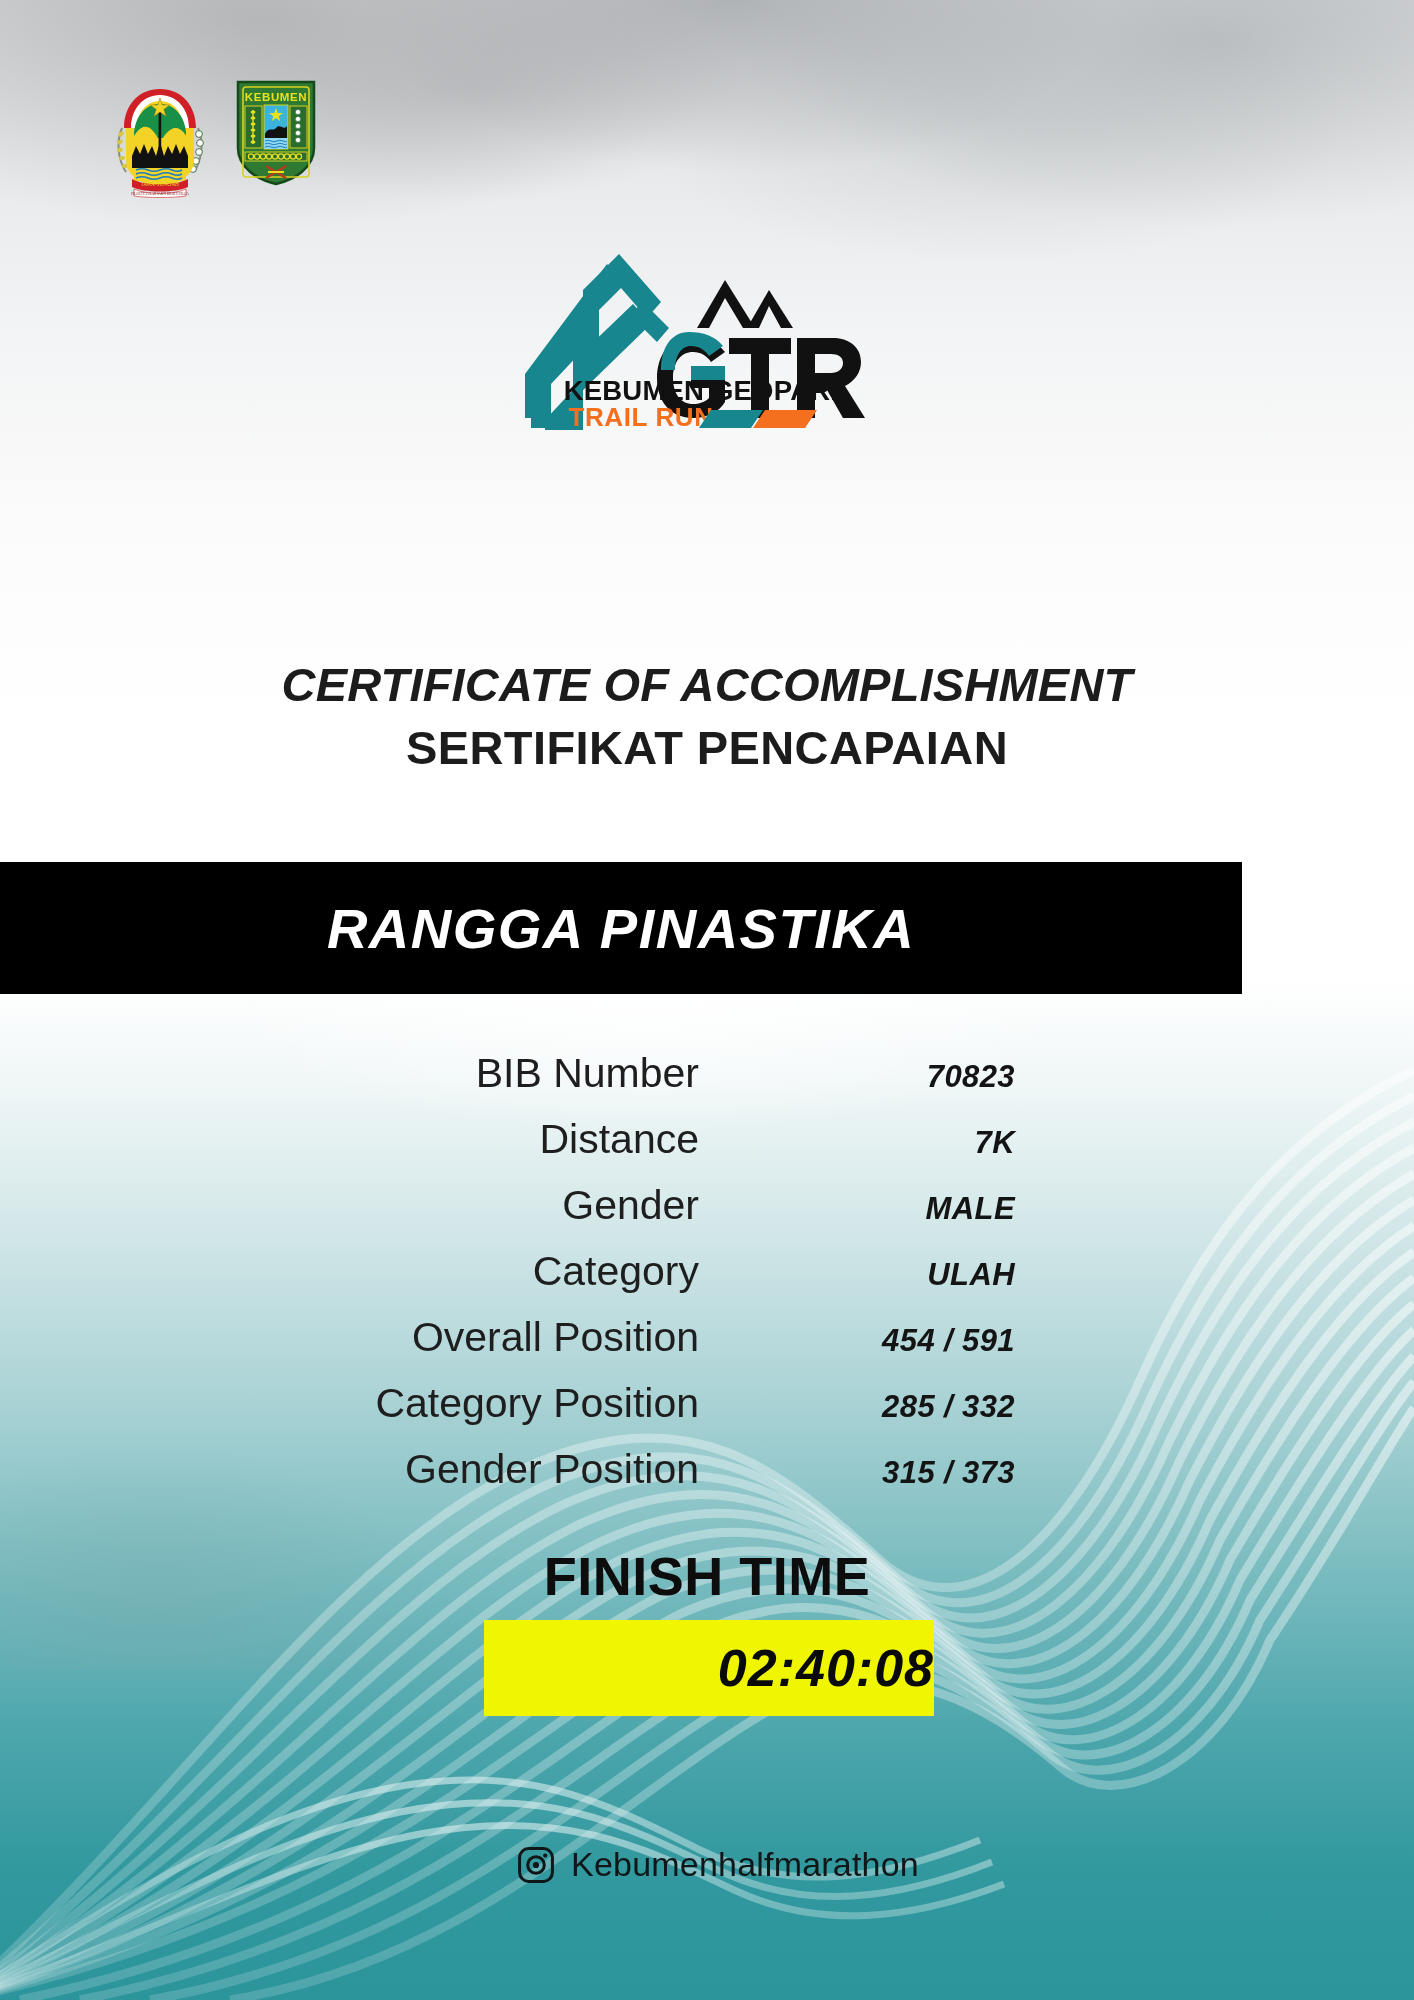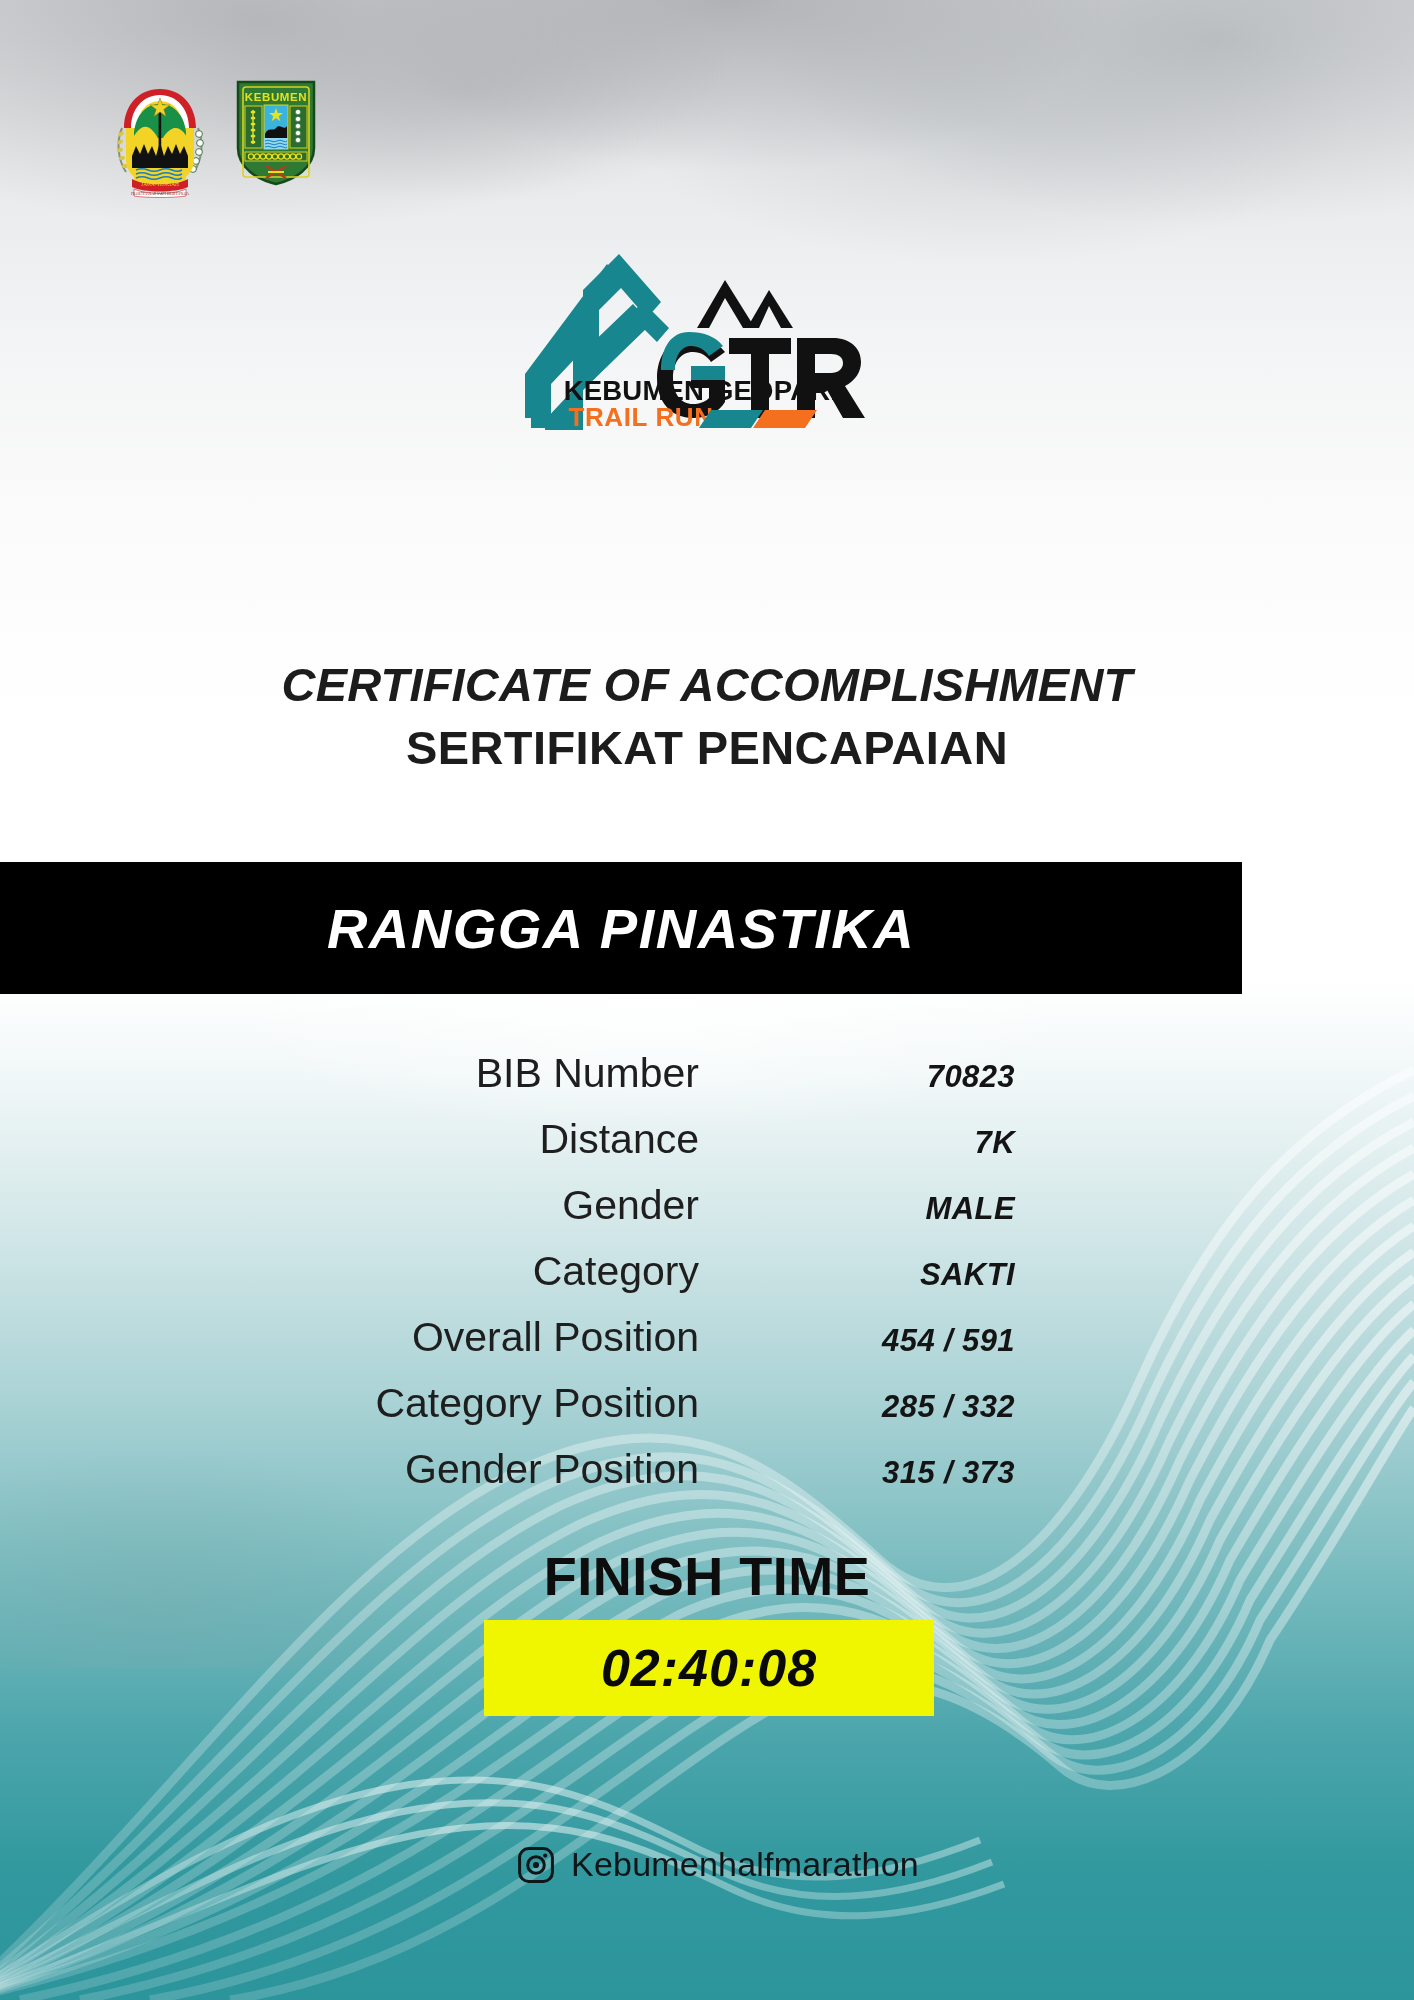--- a/index.html
+++ b/index.html
@@ -94,21 +94,21 @@
     letter-spacing: 0.4px;
   }
 
   
   .finish-label {
     position: absolute; left: 0; top: 1545px; width: 1414px; text-align: center;
     font-size: 54px; font-weight: 700; color: #0d0d0d; letter-spacing: 0.5px;
   }
   .finish-box {
     position: absolute; left: 484px; top: 1620px; width: 450px; height: 96px;
-    background: #f0f500; display: flex; align-items: center; justify-content: center;
+    background: #f0f500; display: flex; align-items: center; justify-content: flex-end;
   }
   .finish-time {
     font-size: 52px; font-weight: 700; font-style: italic; color: #0a0a0a;
     letter-spacing: 1px;
   }
 
   
   .footer {
     position: absolute; left: 0; top: 1845px; width: 1396px;
     display: flex; align-items: center; justify-content: center; gap: 16px; margin-left: 20px;
@@ -321,21 +321,21 @@
     <div class="row">
       <div class="lbl">Distance</div>
       <div class="val">7K</div>
     </div>
     <div class="row">
       <div class="lbl">Gender</div>
       <div class="val">MALE</div>
     </div>
     <div class="row">
       <div class="lbl">Category</div>
-      <div class="val">SAKTI</div>
+      <div class="val">ULAH</div>
     </div>
     <div class="row">
       <div class="lbl">Overall Position</div>
       <div class="val">454 / 591</div>
     </div>
     <div class="row">
       <div class="lbl">Category Position</div>
       <div class="val">285 / 332</div>
     </div>
     <div class="row">

